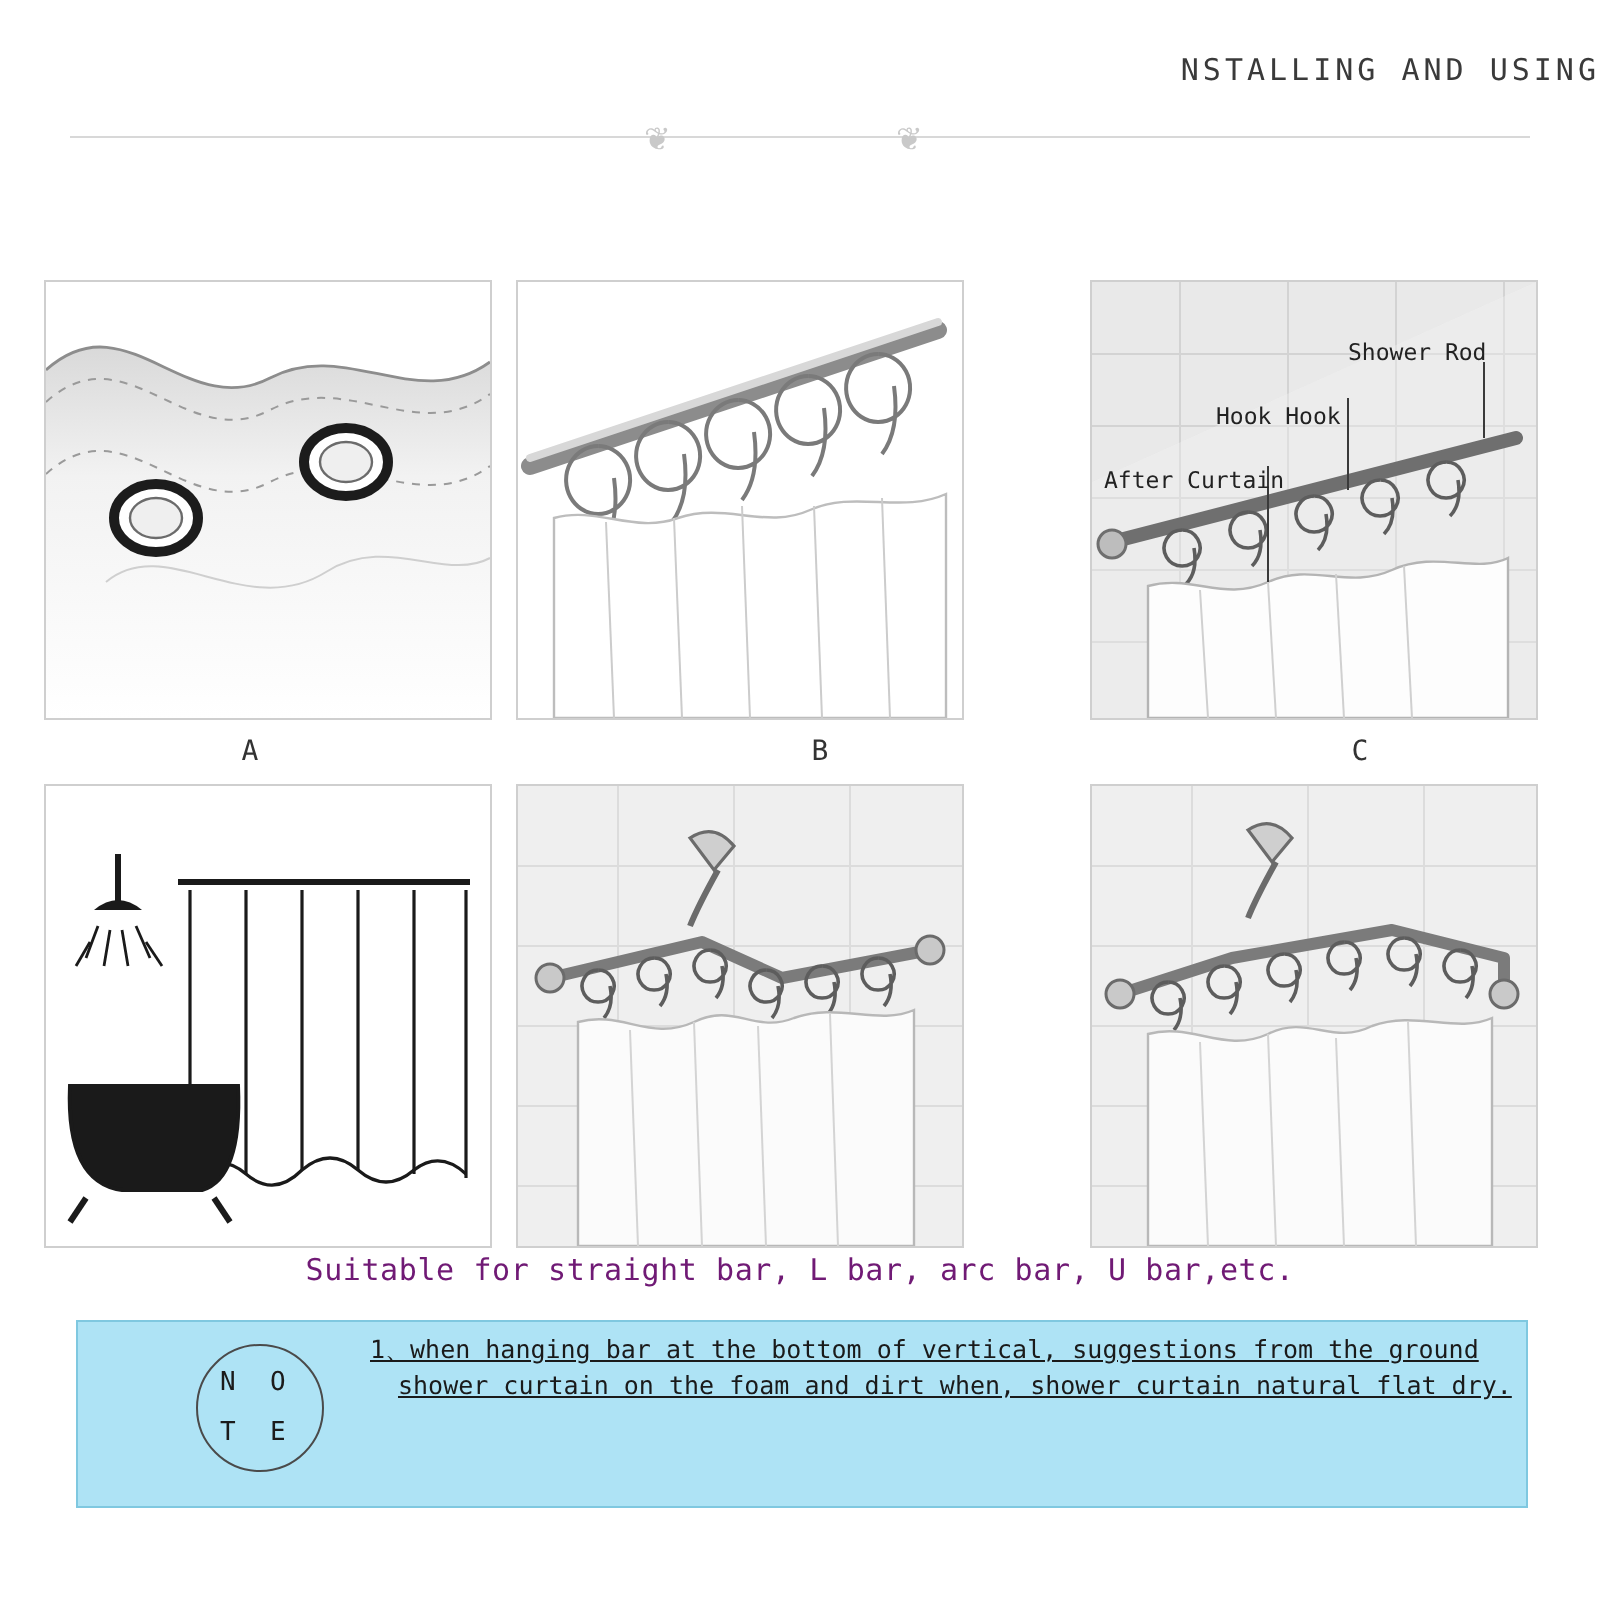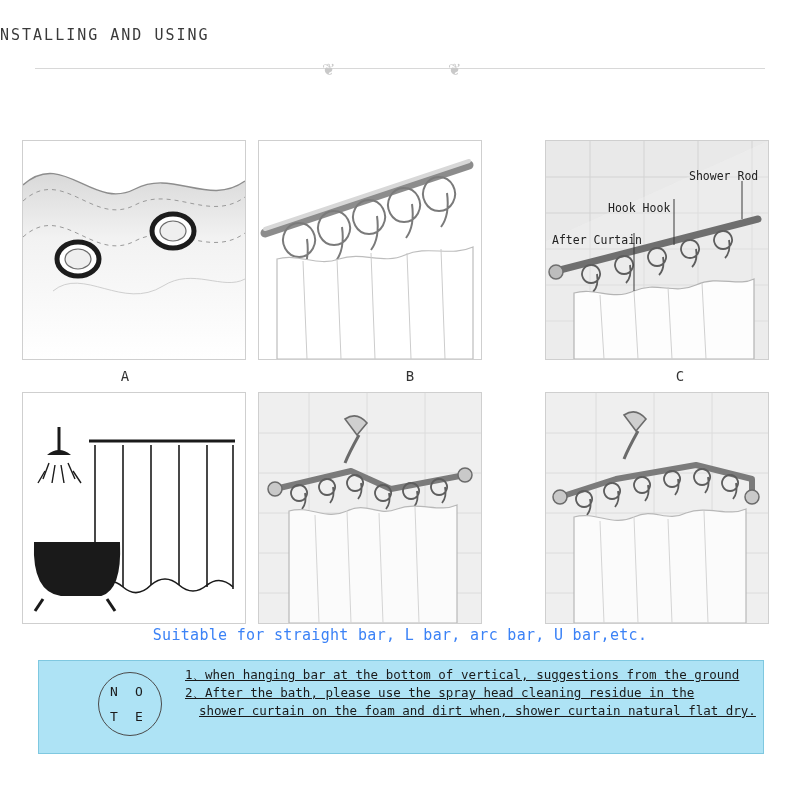--- a/index.html
+++ b/index.html
@@ -8,21 +8,21 @@
     background:#ffffff;
     font-family:"DejaVu Sans Mono", monospace;
     color:#222;
     overflow:hidden;
     position:relative;
   }
   .page{position:relative;width:800px;height:800px;}
 
   
   .header{
-    position:absolute;left:0;top:26px;width:800px;text-align:left;
+    position:absolute;left:0;top:26px;width:800px;text-align:right;
   }
   .header .title{
     font-size:15px;letter-spacing:2px;color:#3a3a3a;
     font-family:"DejaVu Sans Mono", monospace;
   }
   .rule{
     position:absolute;top:68px;left:35px;width:730px;height:1px;
     background:#d8d8d8;
   }
   .orn{
@@ -47,21 +47,21 @@
   .p5{left:258px;top:392px;width:222px;height:230px;}
   .p6{left:545px;top:392px;width:222px;height:230px;}
 
   .c1{left:105px;top:368px;}
   .c2{left:390px;top:368px;}
   .c3{left:660px;top:368px;}
 
   
   .subtitle{
     position:absolute;left:0;top:626px;width:800px;text-align:center;
-    font-size:15px;color:#3b82f6;letter-spacing:.3px;
+    font-size:15px;color:#701a75;letter-spacing:.3px;
   }
 
   
   .notebox{
     position:absolute;left:38px;top:660px;width:724px;height:92px;
     background:#aee3f5;border:1px solid #7fc8e0;
   }
   .note-badge{
     position:absolute;left:98px;top:672px;width:62px;height:62px;
     border:1px solid #4a4a4a;border-radius:50%;
@@ -184,21 +184,21 @@
         <path d="M122,146 L126,218"></path>
           <path d="M156,142 L160,218"></path>
       </g>
 
       <g stroke="#3a3a3a" stroke-width="1" fill="none">
         <path d="M196,40 L196,78"></path>
         <path d="M128,58 L128,104"></path>
         <path d="M88,92 L88,150"></path>
       </g>
     </svg>
-    <div class="lbl" style="left:143px;top:28px;">Shower Rod</div>
+    <div class="lbl" style="left:128px;top:28px;">Shower Rod</div>
     <div class="lbl" style="left:62px;top:60px;">Hook Hook</div>
     <div class="lbl" style="left:6px;top:92px;">After Curtain</div>
   </div>
   <div class="caption c3">C</div>
 
   <div class="panel p4">
     <svg width="222" height="230" viewBox="0 0 222 230">
 
       <path d="M36,34 L36,60" stroke="#1a1a1a" stroke-width="3" fill="none"></path>
       <path d="M24,62 q12,-10 24,0 z" fill="#1a1a1a"></path>
@@ -312,17 +312,16 @@
 
   <div class="notebox"></div>
   <div class="note-badge">
     <span class="nb-n">N</span>
     <span class="nb-o">O</span>
     <span class="nb-t">T</span>
     <span class="nb-e">E</span>
   </div>
   <div class="note-lines">
     <div>1、when hanging bar at the bottom of vertical, suggestions from the ground</div>
-    <div>2、After the bath, please use the spray head cleaning residue in the</div>
     <div class="indent">shower curtain on the foam and dirt when, shower curtain natural flat dry.</div>
   </div>
 
 </div>
 
 </body></html>

